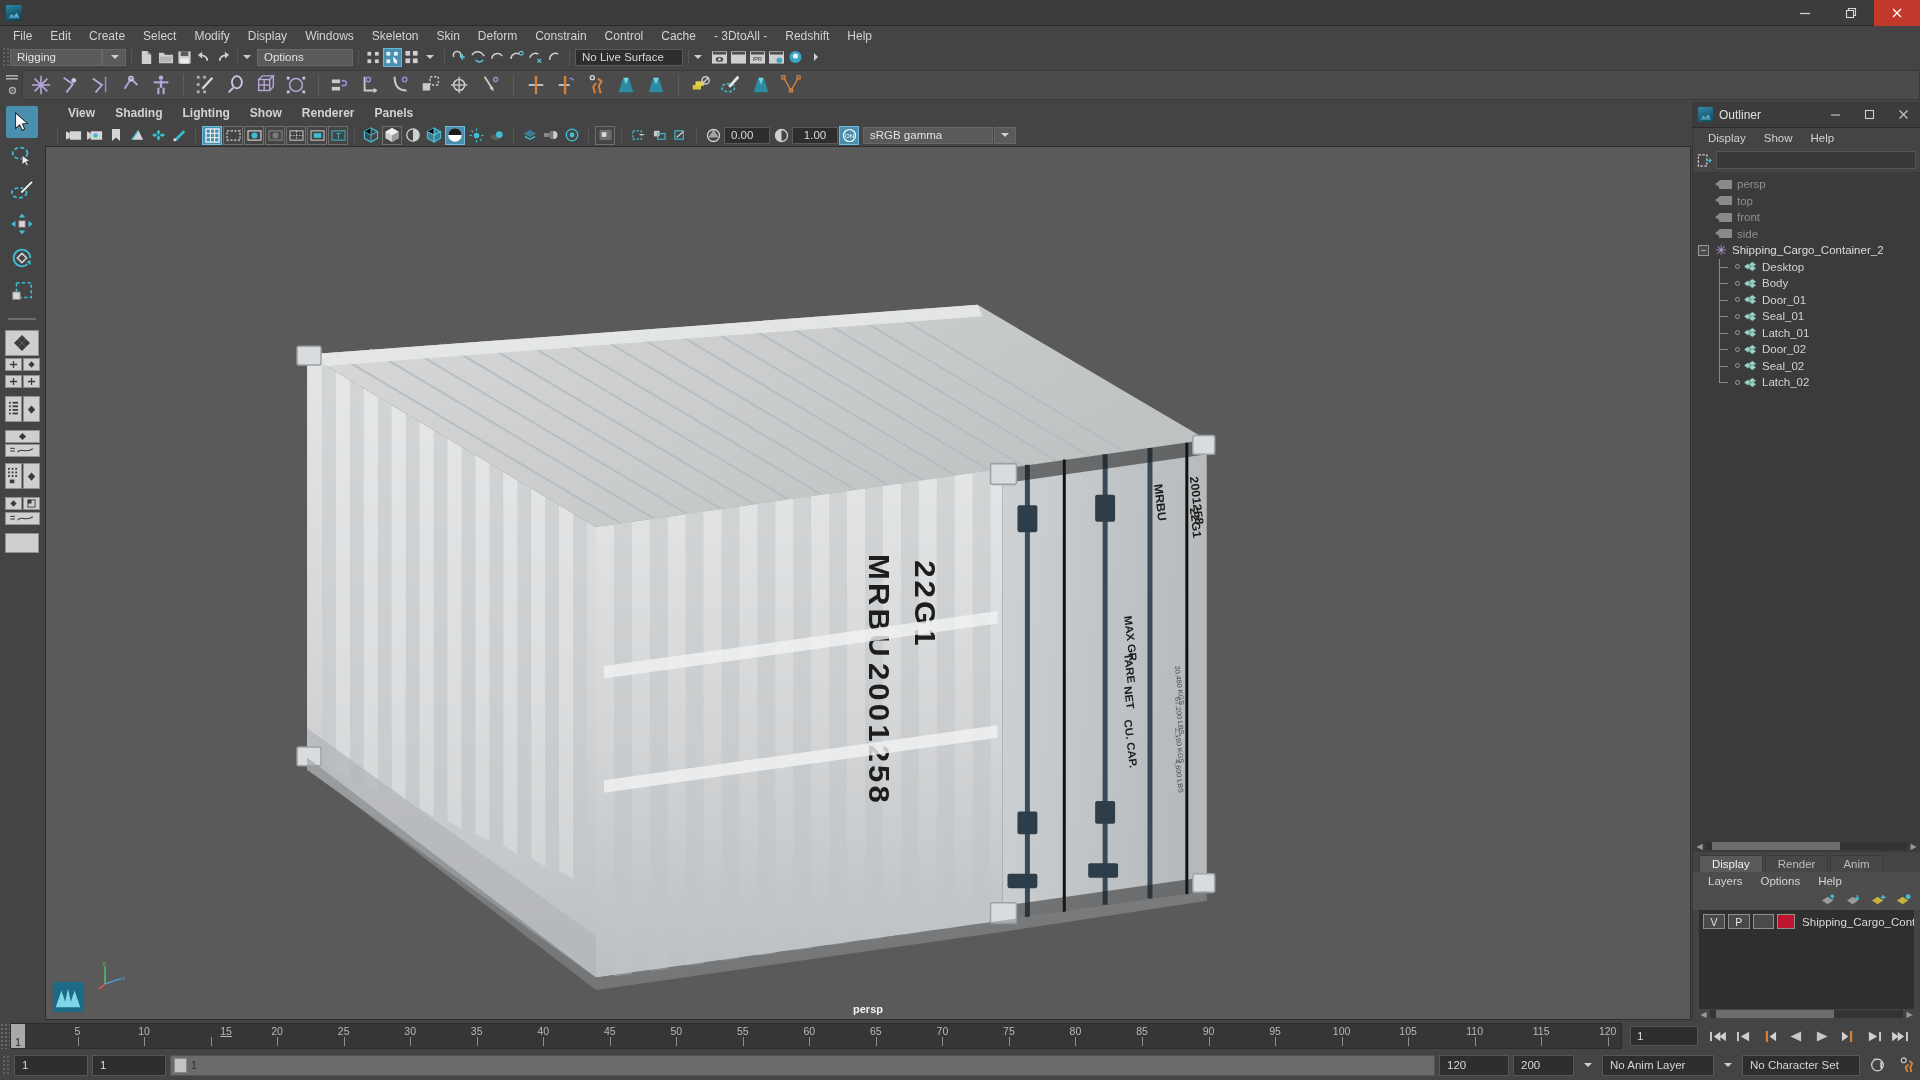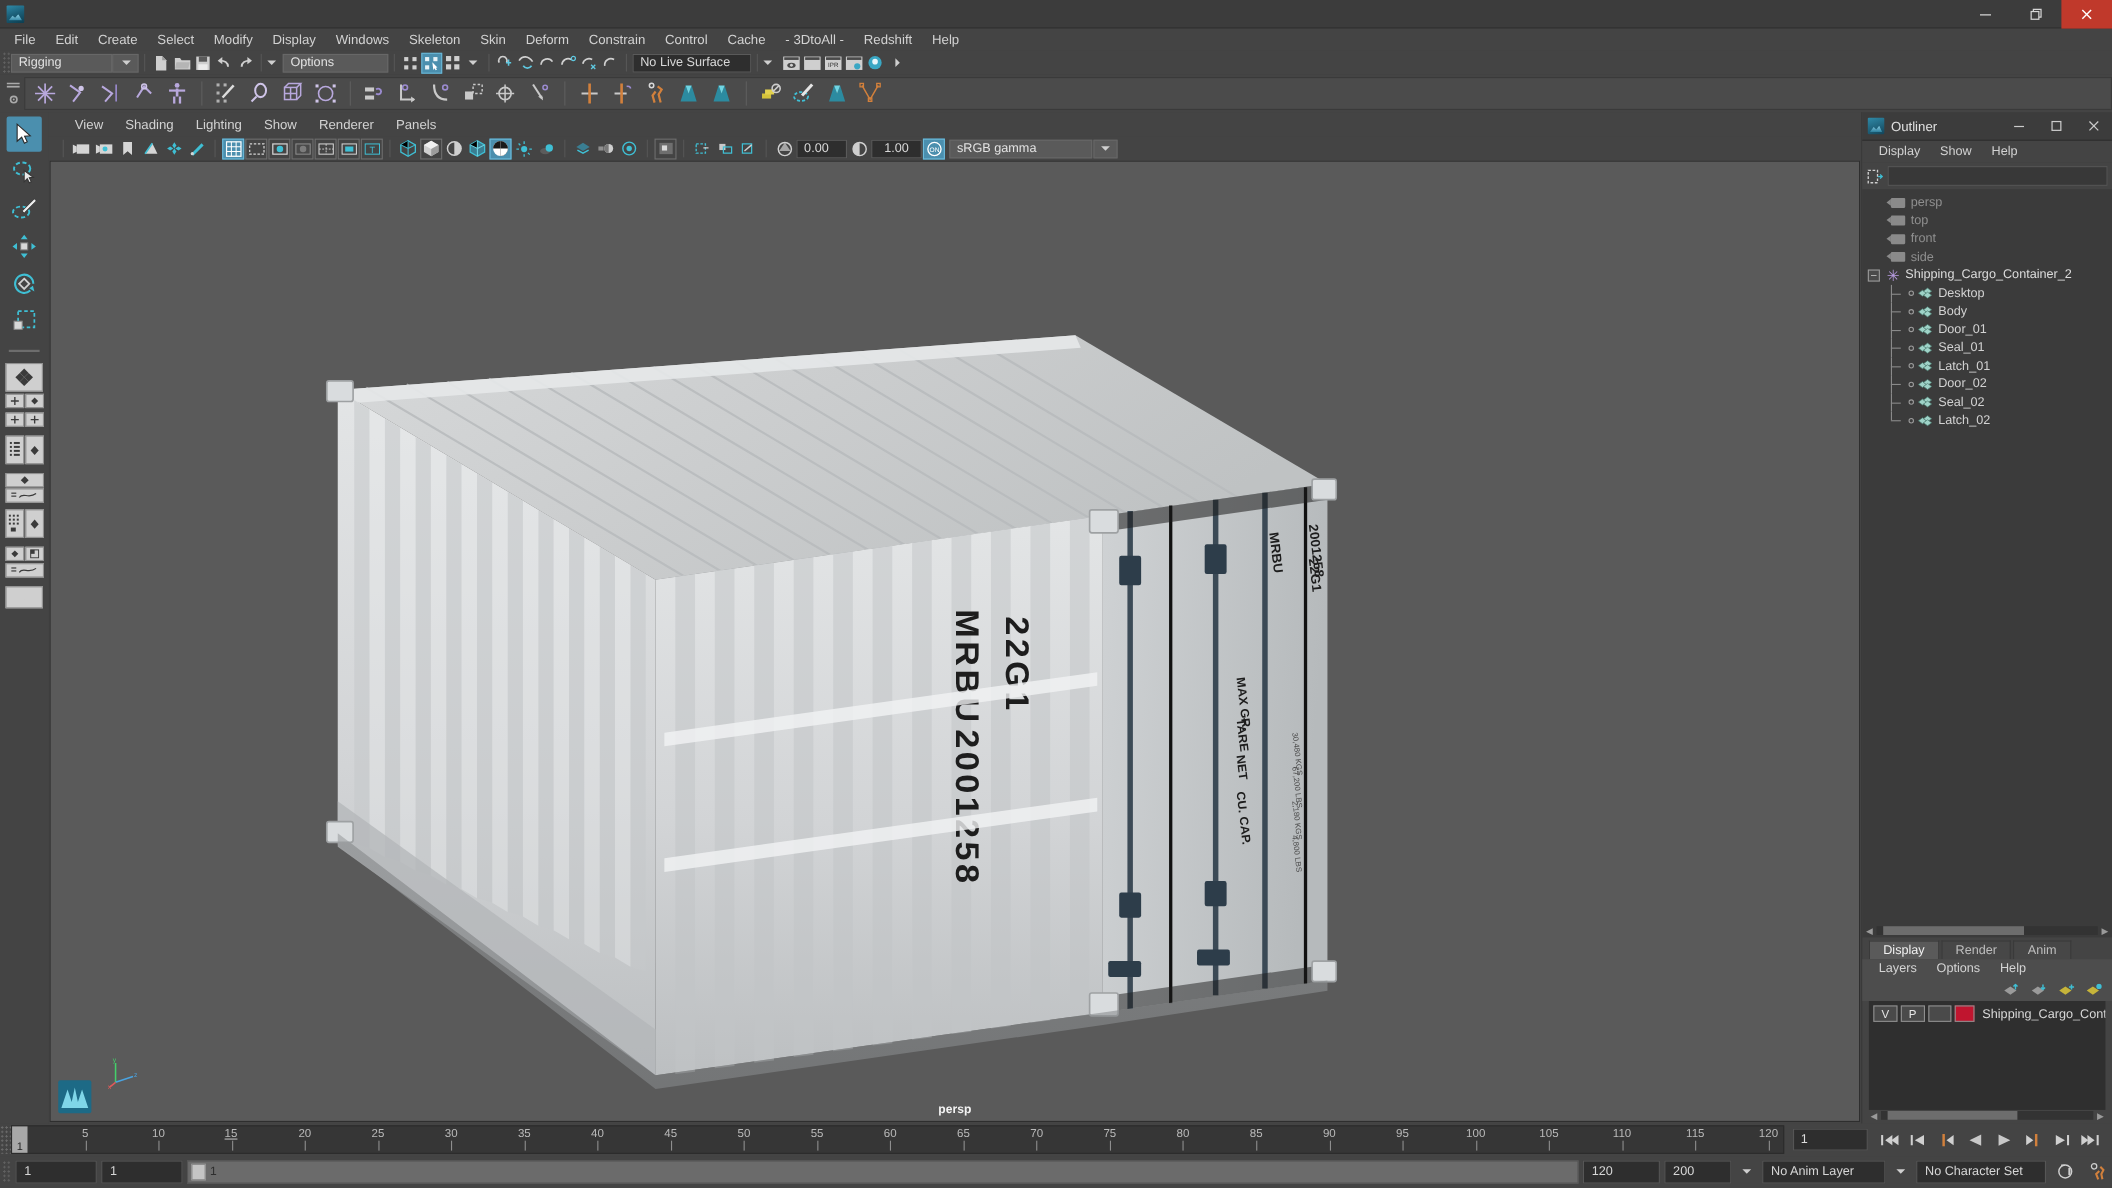--- a/index.html
+++ b/index.html
@@ -77,21 +77,21 @@
   .qbtn { width:34px; height:26px; border:1px solid #909090; background:#cfcfcf; display:flex;
           align-items:center; justify-content:center; }
   .qrow { display:flex; gap:1px; margin-bottom:2px; }
   .qhalf { width:17px; height:13px; border:1px solid #909090; background:#cfcfcf;
            display:flex; align-items:center; justify-content:center; }
   .qfull { width:35px; height:13px; border:1px solid #909090; background:#cfcfcf;
            display:flex; align-items:center; justify-content:center; }
 
   
   #center { flex:1; display:flex; flex-direction:column; min-width:0; background:#444444; }
-  #vpmenu { height:22px; background:#444444; display:flex; align-items:center; padding-left:14px; gap:0; }
+  #vpmenu { height:22px; background:#444444; display:flex; align-items:center; padding-left:14px; gap:0;font-weight:bold; }
   .vp-menu-item { padding:0 10px; font-size:12px; color:#d2d2d2; }
   #vptools { height:22px; background:#444444; display:flex; align-items:center; padding-left:8px; gap:1px; }
   .vtool { width:20px; height:19px; display:flex; align-items:center; justify-content:center; flex:none; }
   .vtool.on { background:#4b8fae; border:1px solid #6bbbdb; }
   .vtool.framed { border:1px solid #6e6e6e; }
   #viewport { flex:1; background:#5a5a5a; position:relative; overflow:hidden;
               border:1px solid #2e2e2e; margin:0 1px 1px 1px; }
 
   
   #rightdock { width:228px; background:#444444; display:flex; flex-direction:column; flex:none; }
@@ -1378,21 +1378,21 @@
 </div>
 
 <div id="timeslider">
   <div id="ts-grip"></div>
   <div id="ts-bar">
     <div id="playhead">1</div>
   <div class="tick-label" style="left: 66.5289px;">5</div>
       <div class="tick-mark" style="left: 66.5289px;"></div>
       <div class="tick-label" style="left: 133.058px;">10</div>
       <div class="tick-mark" style="left: 133.058px;"></div>
-      <div class="tick-label" style="left: 199px; text-decoration: underline;">15</div>
+      <div class="tick-label" style="left: 215px; text-decoration: underline;">15</div>
       <div class="tick-mark" style="left: 199.587px;"></div>
       <div class="tick-label" style="left: 266.116px;">20</div>
       <div class="tick-mark" style="left: 266.116px;"></div>
       <div class="tick-label" style="left: 332.645px;">25</div>
       <div class="tick-mark" style="left: 332.645px;"></div>
       <div class="tick-label" style="left: 399.174px;">30</div>
       <div class="tick-mark" style="left: 399.174px;"></div>
       <div class="tick-label" style="left: 465.702px;">35</div>
       <div class="tick-mark" style="left: 465.702px;"></div>
       <div class="tick-label" style="left: 532.231px;">40</div>

